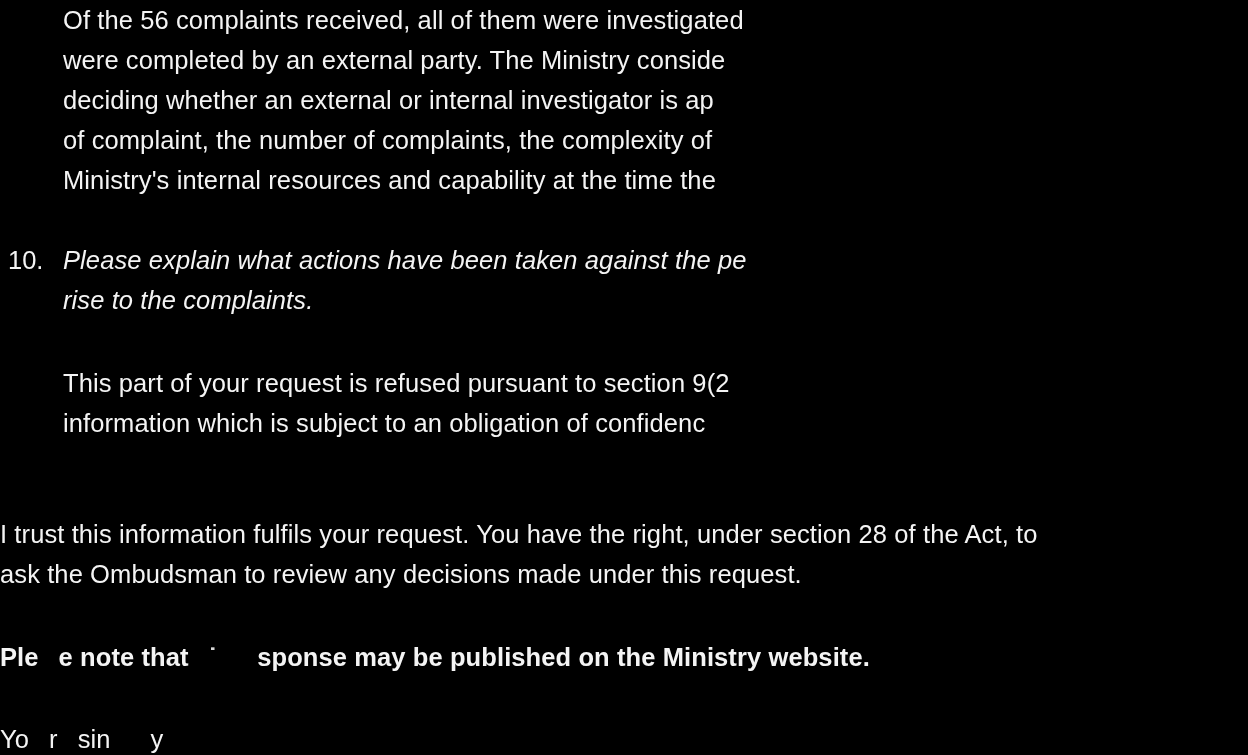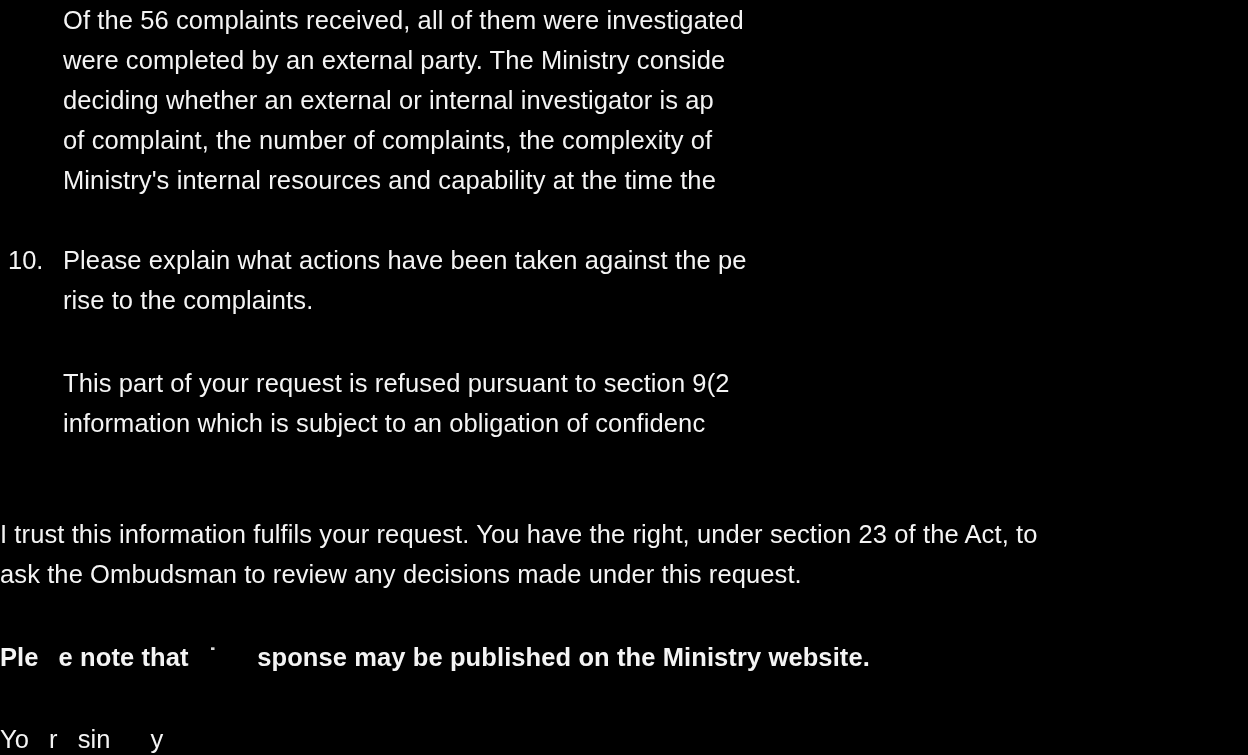--- a/index.html
+++ b/index.html
@@ -24,20 +24,21 @@
     position: absolute;
   }
   .para {
     font-size: 25.5px;
     line-height: 40px;
     letter-spacing: 0.1px;
     white-space: pre-wrap;
     color: #f4f4f4;
   }
   .para.italic {
+    font-style: italic;
   }
   .indent-body {
     left: 63px;
     width: 1190px;
   }
   .numbered {
     display: flex;
     align-items: flex-start;
   }
   .num {
@@ -75,20 +76,20 @@
 
   <div class="block full-width numbered" style="top: 240px; left: 8px; width: 1240px;">
     <div class="num">10.</div>
     <div class="numbered-text para italic">Please explain what actions have been taken against the pe
 rise to the complaints.</div>
   </div>
 
   <div class="block indent-body para" style="top: 363px;">This part of your request is refused pursuant to section 9(2
 information which is subject to an obligation of confidenc</div>
 
-  <div class="block full-width para" style="top: 514px;">I trust this information fulfils your request. You have the right, under section 23 of the Act, to
+  <div class="block full-width para" style="top: 514px;">I trust this information fulfils your request. You have the right, under section 28 of the Act, to
 ask the Ombudsman to review any decisions made under this request.</div>
 
   <div class="block full-width para" style="top: 637px; font-weight: bold;"><span>Ple</span><span class="gap-char"></span><span>e note that</span><span class="gap-char"></span><span class="lowcontrast">˙</span><span class="gap-char"></span><span class="gap-char"></span><span>sponse may be published on the Ministry website.</span></div>
 
   <div class="block full-width para" style="top: 719px;"><span>Yo</span><span class="gap-char"></span><span>r</span><span class="gap-char"></span><span>sin</span><span class="gap-char"></span><span class="gap-char"></span><span>y</span></div>
 
 </div>
 
 </body></html>

